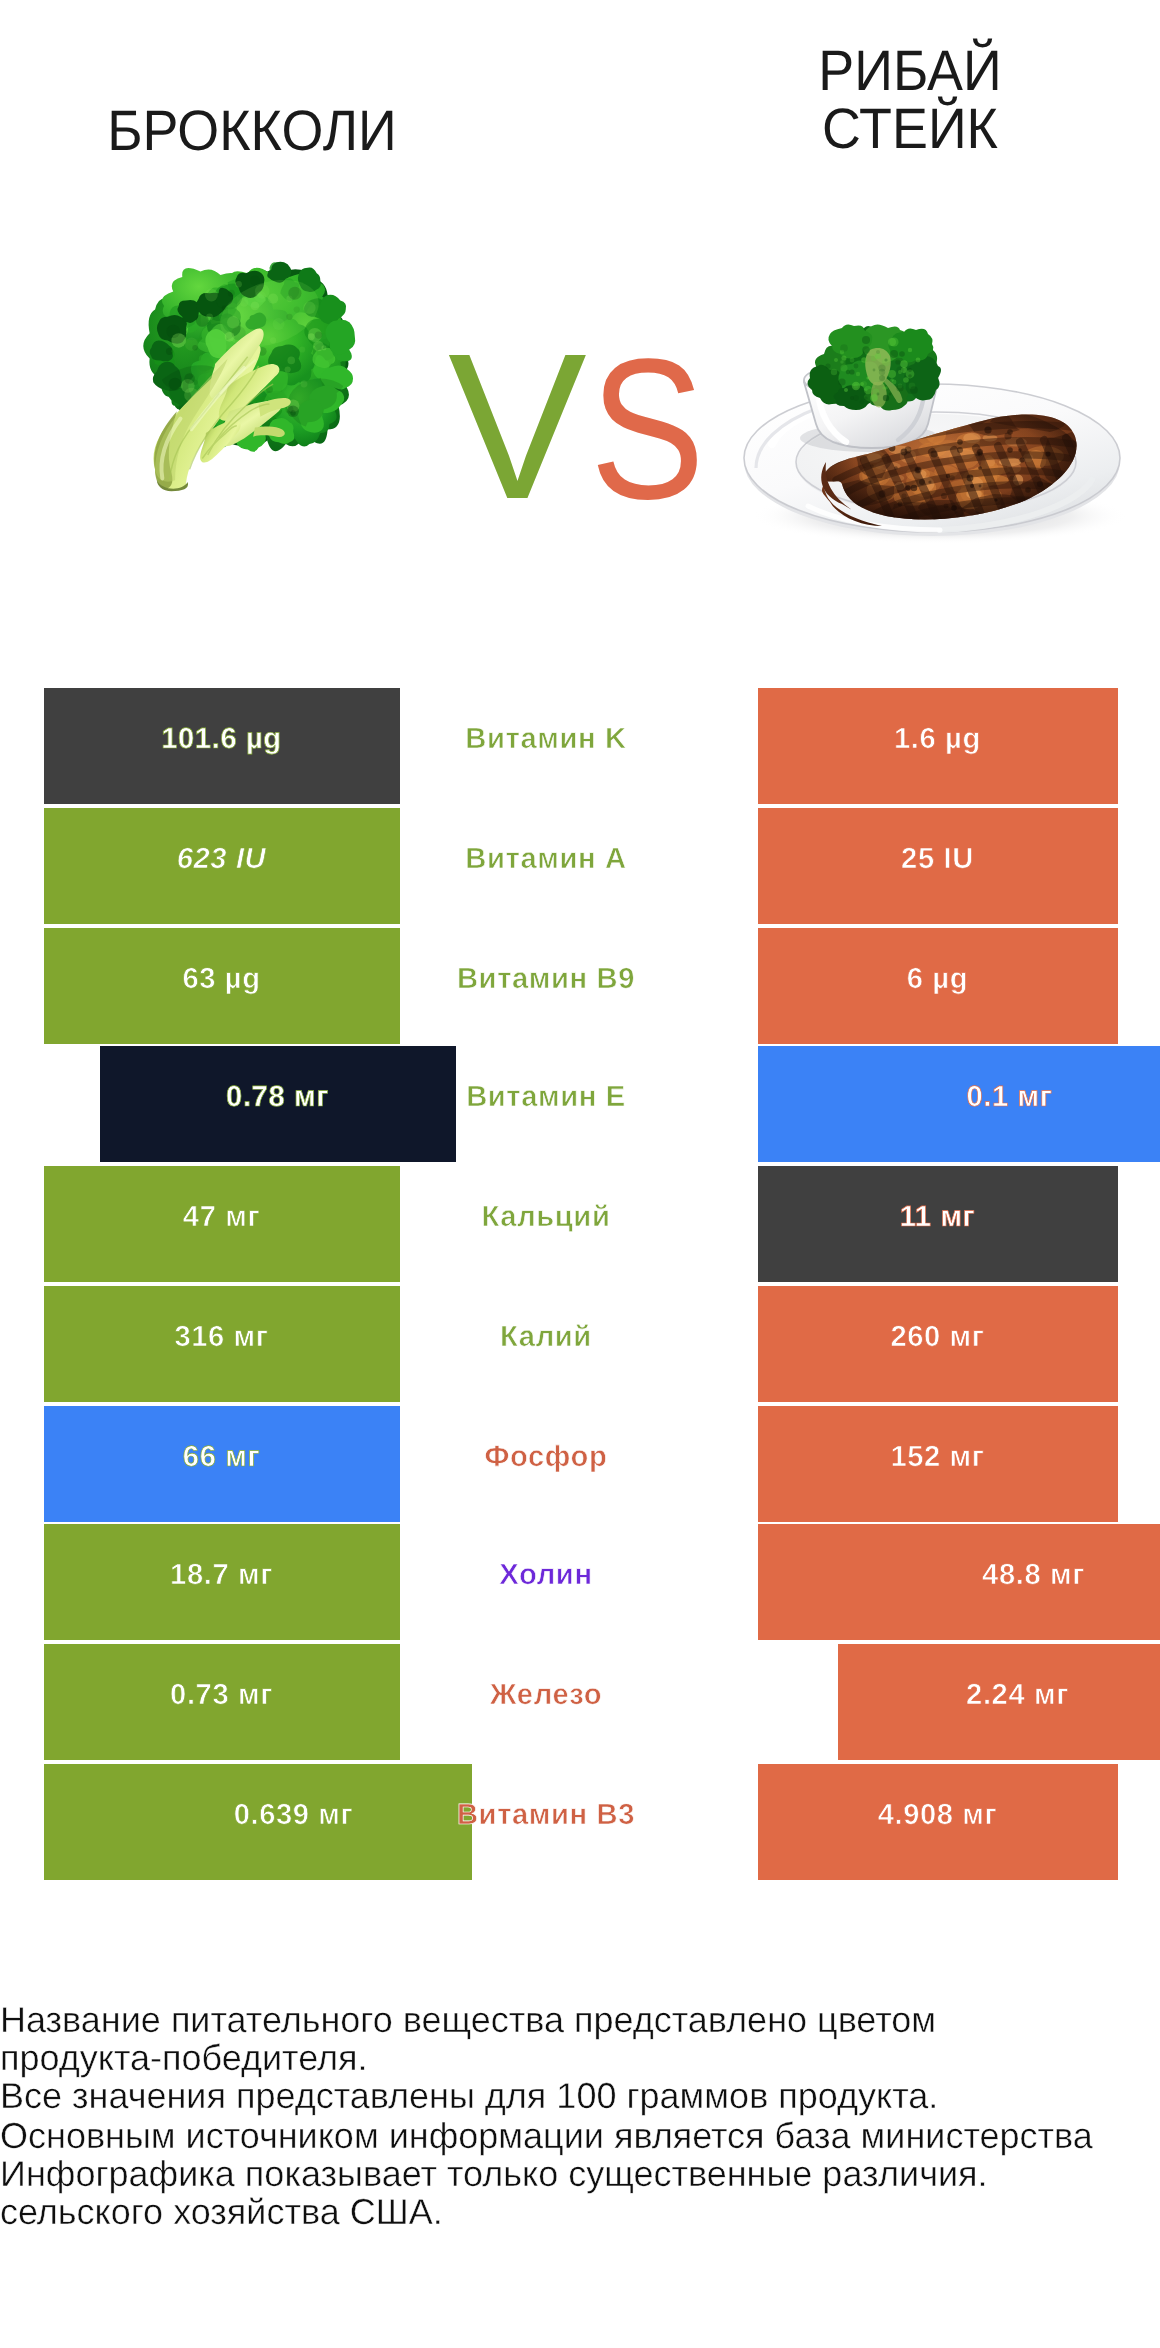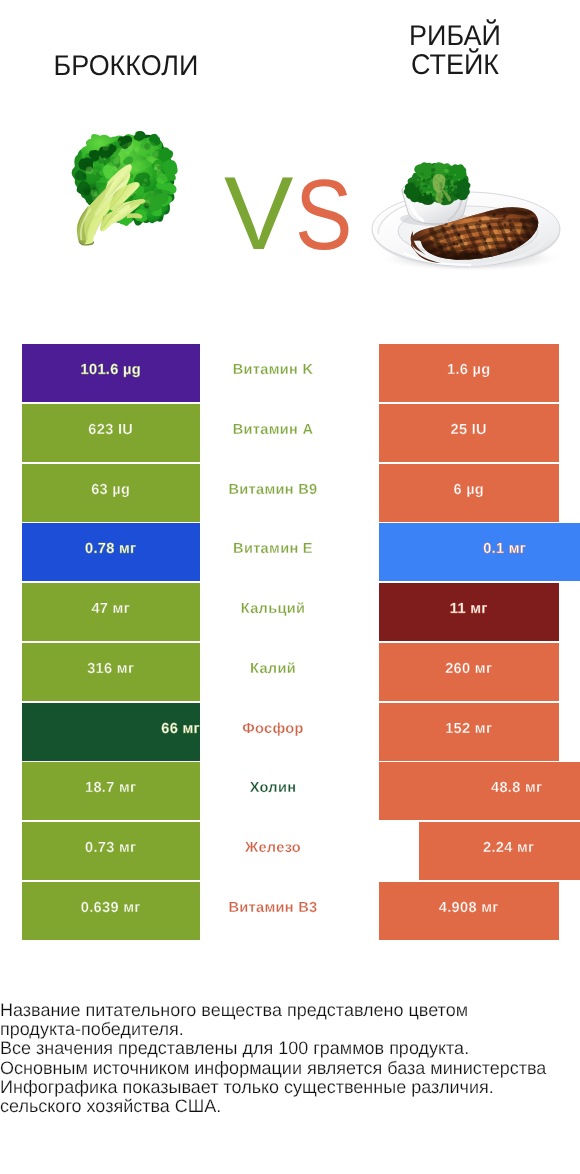--- a/index.html
+++ b/index.html
@@ -552,66 +552,66 @@
       <path d="M421 252 C411 248 408 239 413 231 C412 241 416 248 426 255Z" fill="#5a2a14"></path>
     </g>
   </g>
 </svg>
   </div>
 
   <div class="vs"><span id="vsv">V</span><span id="vss">S</span></div>
 
   <div id="table">
     <div class="row">
-      <div class="cell left" style="background-color: #4c1d95;">101.6 µg</div>
+      <div class="cell left" style="background-color: #404040;">101.6 µg</div>
       <div class="cell mid" style="color: rgb(127, 166, 60);">Витамин K</div>
       <div class="cell right" style="background-color: rgb(224, 106, 70);">1.6 µg</div>
     </div>
     <div class="row">
-      <div class="cell left" style="background-color: rgb(129, 166, 47);">623 IU</div>
+      <div class="cell left" style="background-color: rgb(129, 166, 47); font-style: italic;">623 IU</div>
       <div class="cell mid" style="color: rgb(127, 166, 60);">Витамин A</div>
       <div class="cell right" style="background-color: rgb(224, 106, 70);">25 IU</div>
     </div>
     <div class="row">
       <div class="cell left" style="background-color: rgb(129, 166, 47);">63 µg</div>
       <div class="cell mid" style="color: rgb(127, 166, 60);">Витамин B9</div>
       <div class="cell right" style="background-color: rgb(224, 106, 70);">6 µg</div>
     </div>
     <div class="row">
-      <div class="cell left" style="background-color: #1d4ed8;">0.78 мг</div>
+      <div class="cell left" style="background-color: #0f172a; margin-left: 28px;">0.78 мг</div>
       <div class="cell mid" style="color: rgb(127, 166, 60);">Витамин E</div>
       <div class="cell right" style="background-color: #3b82f6; padding-left: 36px;">0.1 мг</div>
     </div>
     <div class="row">
       <div class="cell left" style="background-color: rgb(129, 166, 47);">47 мг</div>
       <div class="cell mid" style="color: rgb(127, 166, 60);">Кальций</div>
-      <div class="cell right" style="background-color: #7f1d1d;">11 мг</div>
+      <div class="cell right" style="background-color: #404040;">11 мг</div>
     </div>
     <div class="row">
       <div class="cell left" style="background-color: rgb(129, 166, 47);">316 мг</div>
       <div class="cell mid" style="color: rgb(127, 166, 60);">Калий</div>
       <div class="cell right" style="background-color: rgb(224, 106, 70);">260 мг</div>
     </div>
     <div class="row">
-      <div class="cell left" style="background-color: #14532d; text-align: right;">66 мг</div>
+      <div class="cell left" style="background-color: #3b82f6;">66 мг</div>
       <div class="cell mid" style="color: rgb(207, 97, 68);">Фосфор</div>
       <div class="cell right" style="background-color: rgb(224, 106, 70);">152 мг</div>
     </div>
     <div class="row">
       <div class="cell left" style="background-color: rgb(129, 166, 47);">18.7 мг</div>
-      <div class="cell mid" style="color: #14532d;">Холин</div>
+      <div class="cell mid" style="color: #6d28d9;">Холин</div>
       <div class="cell right" style="background-color: rgb(224, 106, 70); padding-left: 48px;">48.8 мг</div>
     </div>
     <div class="row">
       <div class="cell left" style="background-color: rgb(129, 166, 47);">0.73 мг</div>
       <div class="cell mid" style="color: rgb(207, 97, 68);">Железо</div>
       <div class="cell right" style="background-color: rgb(224, 106, 70); margin-left: 40px;">2.24 мг</div>
     </div>
     <div class="row">
-      <div class="cell left" style="background-color: rgb(129, 166, 47);">0.639 мг</div>
+      <div class="cell left" style="background-color: rgb(129, 166, 47); padding-left: 36px;">0.639 мг</div>
       <div class="cell mid" style="color: rgb(207, 97, 68);">Витамин B3</div>
       <div class="cell right" style="background-color: rgb(224, 106, 70);">4.908 мг</div>
     </div>
   </div>
 
   <div id="footer">
     <div>Название питательного вещества представлено цветом</div>
     <div>продукта-победителя.</div>
     <div>Все значения представлены для 100 граммов продукта.</div>
     <div>Основным источником информации является база министерства</div>

